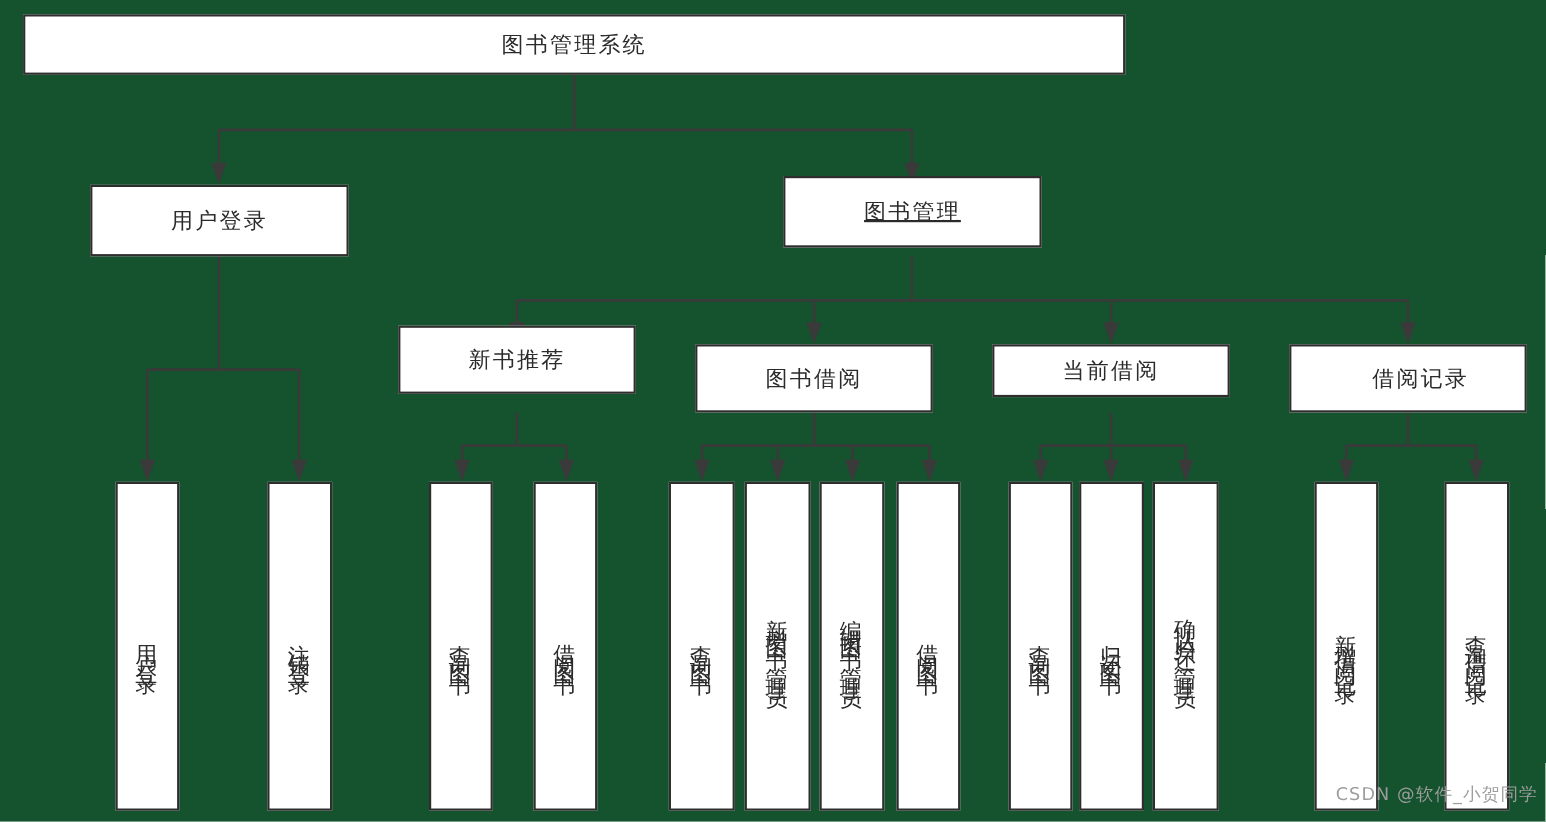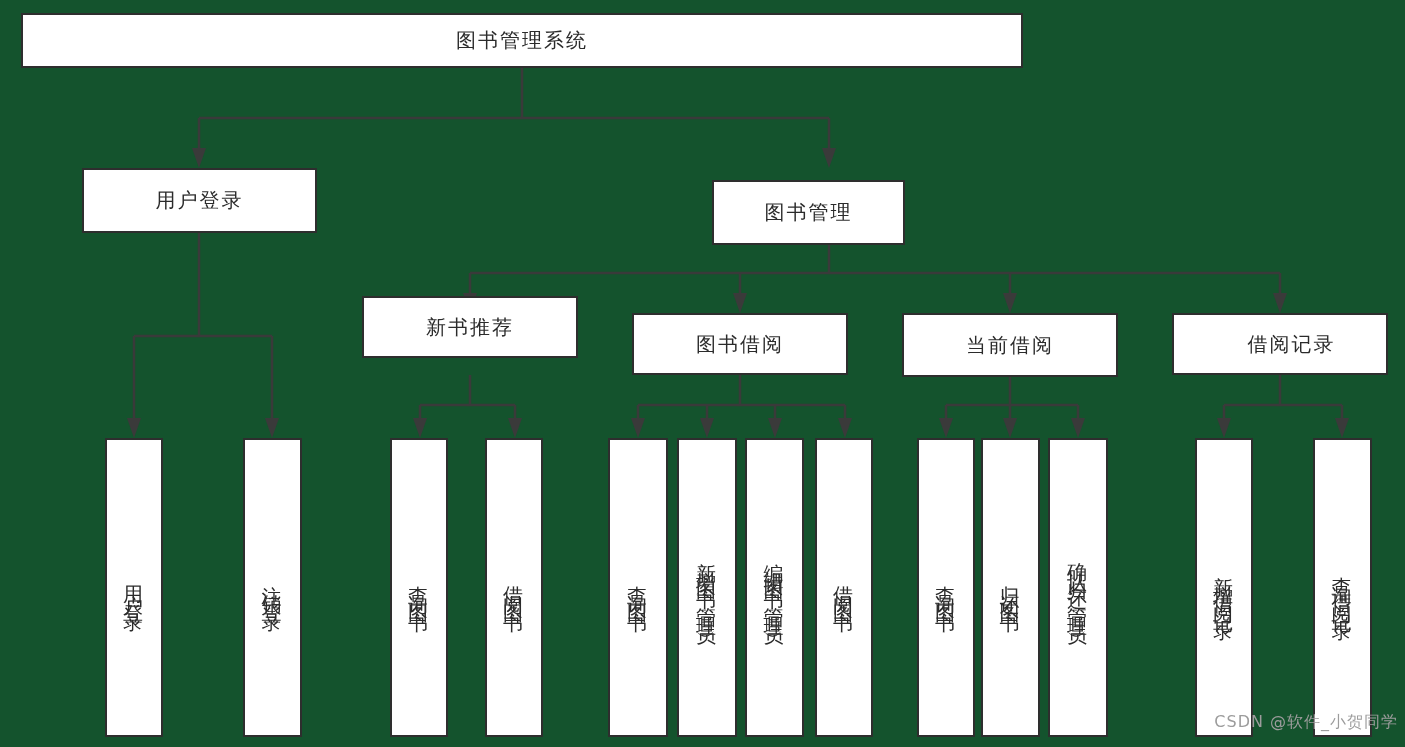--- a/index.html
+++ b/index.html
@@ -85,25 +85,25 @@
       <polygon points="1003,418 1017,418 1010,438"></polygon>
       <polygon points="1071,418 1085,418 1078,438"></polygon>
       <polygon points="1217,418 1231,418 1224,438"></polygon>
       <polygon points="1335,418 1349,418 1342,438"></polygon>
     </g>
   </svg>
 
   <div class="node" style="left:21px; top:13px; width:1002px; height:55px;">图书管理系统</div>
 
   <div class="node" style="left:82px; top:168px; width:235px; height:65px;">用户登录</div>
-  <div class="node" style="left:712px; top:180px; width:193px; height:65px;">图书管理</div>
+  <div class="node" style="left:712px; top:160px; width:235px; height:65px;text-decoration:underline;">图书管理</div>
 
   <div class="node" style="left:362px; top:296px; width:216px; height:62px;">新书推荐</div>
   <div class="node" style="left:632px; top:313px; width:216px; height:62px;">图书借阅</div>
-  <div class="node" style="left:902px; top:313px; width:216px; height:64px;">当前借阅</div>
+  <div class="node" style="left:902px; top:313px; width:216px; height:48px;">当前借阅</div>
   <div class="node" style="left:1172px; top:313px; width:216px; height:62px;padding-left:23px;">借阅记录</div>
 
   <div class="node vnode" style="left:105px; top:438px; width:58px; height:299px;">用户登录</div>
   <div class="node vnode" style="left:243px; top:438px; width:59px; height:299px;">注销登录</div>
 
   <div class="node vnode" style="left:390px; top:438px; width:58px; height:299px;">查询图书</div>
   <div class="node vnode" style="left:485px; top:438px; width:58px; height:299px;">借阅图书</div>
 
   <div class="node vnode" style="left:608px; top:438px; width:60px; height:299px;">查询图书</div>
   <div class="node vnode" style="left:677px; top:438px; width:60px; height:299px;">新增图书（管理员）</div>

